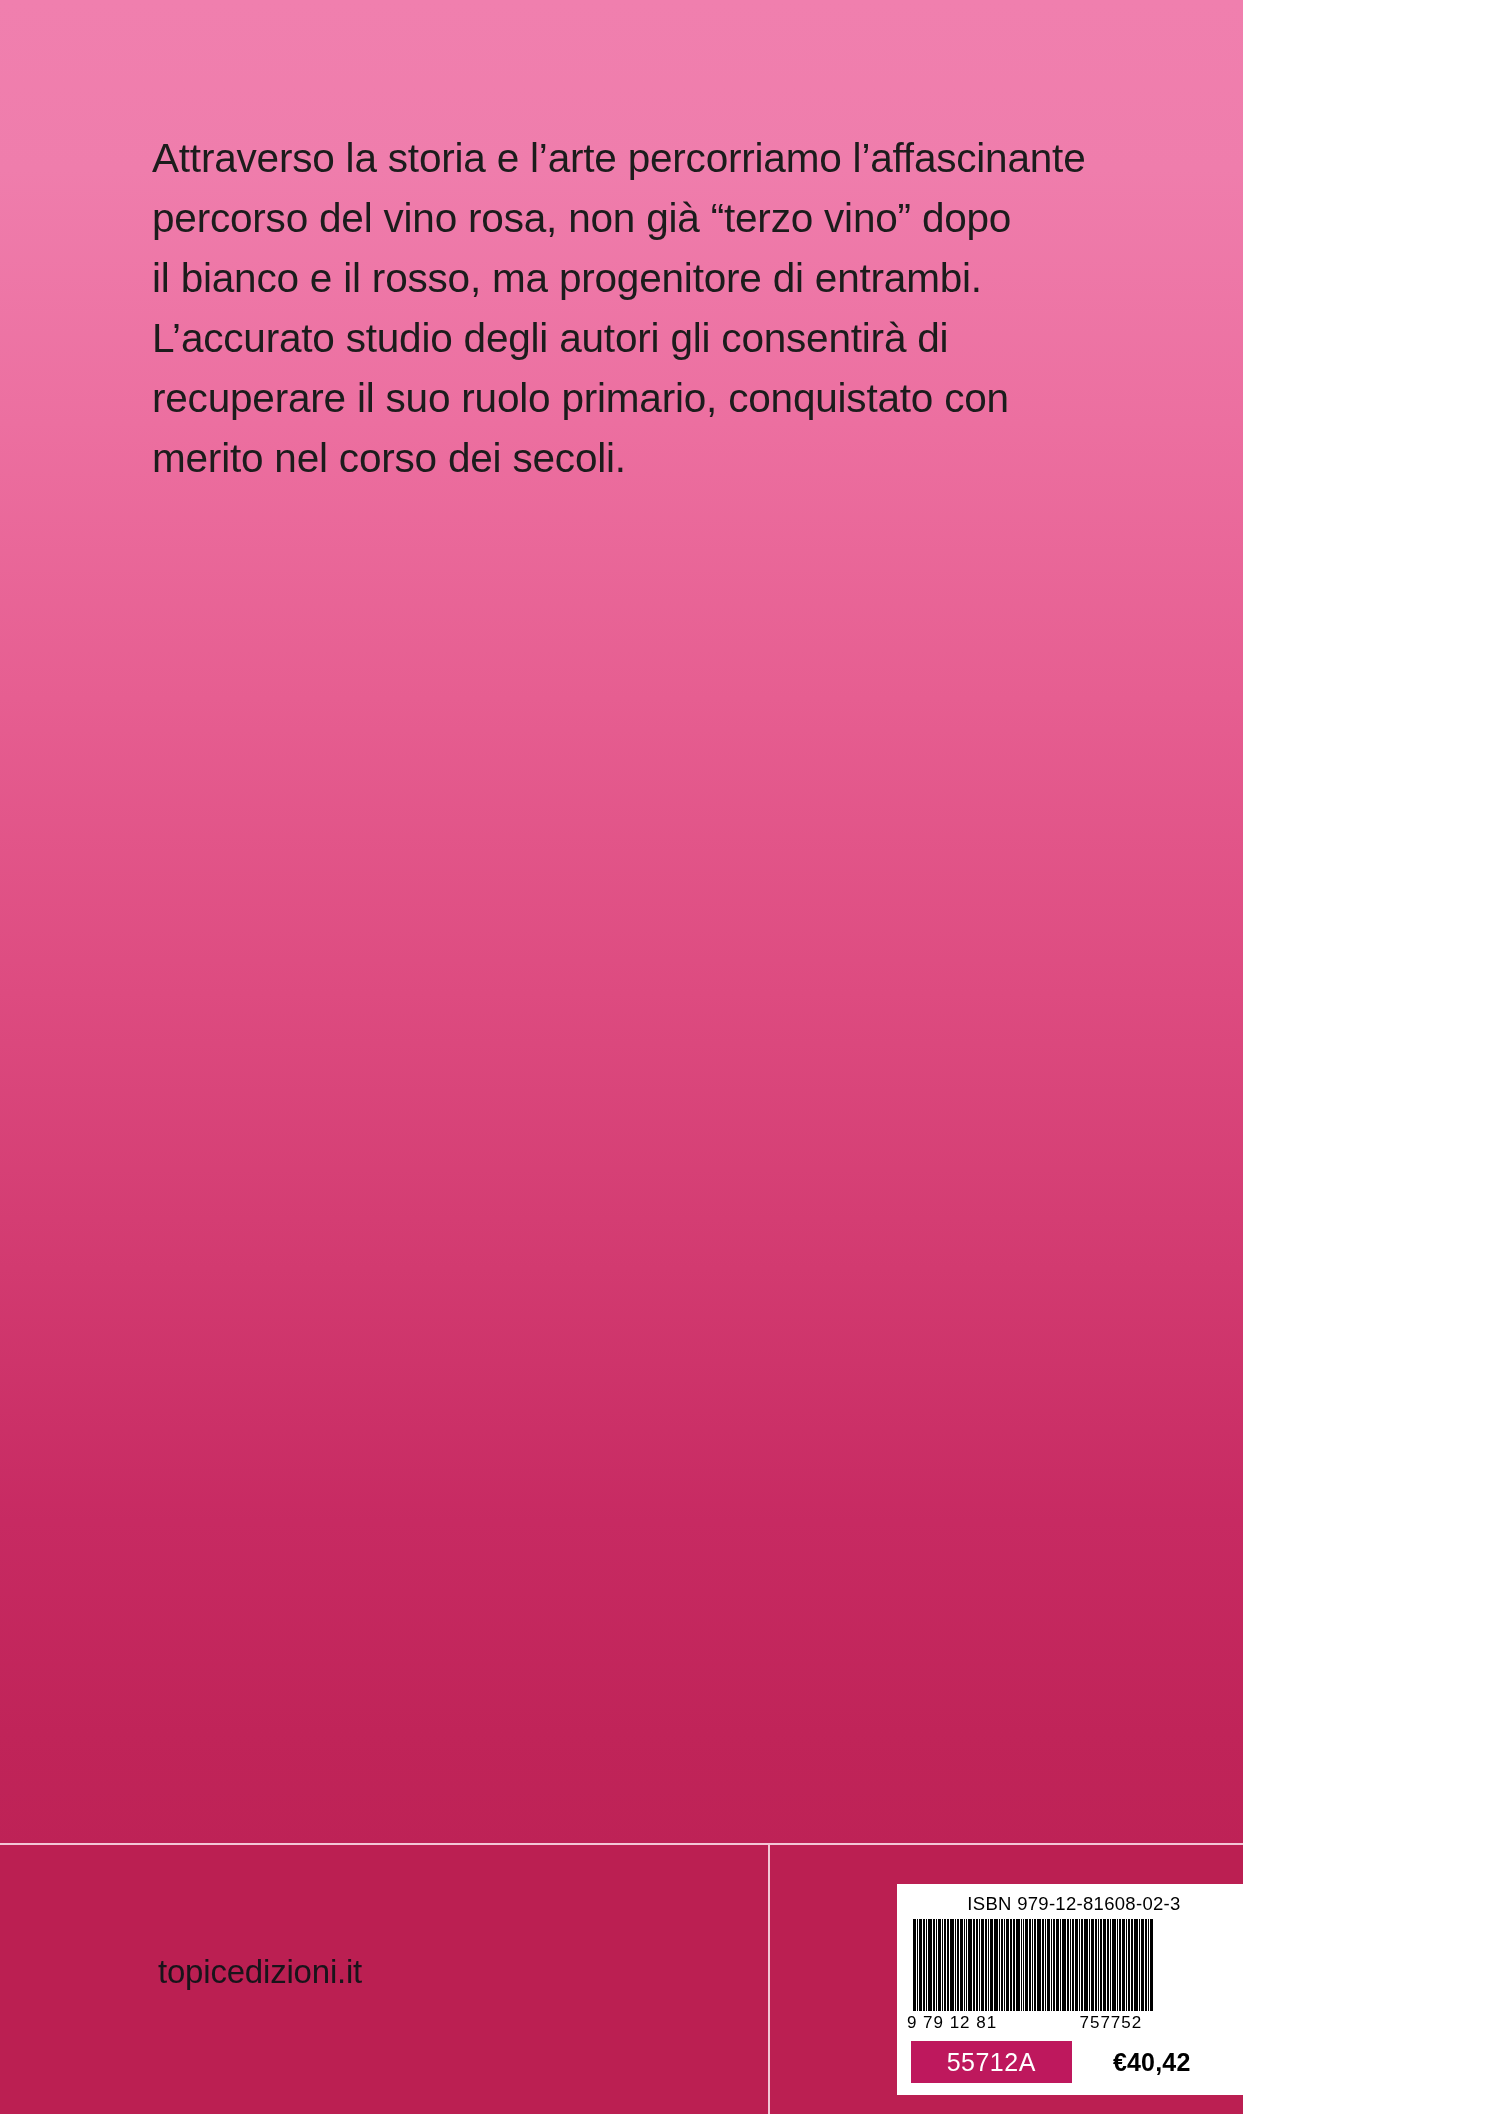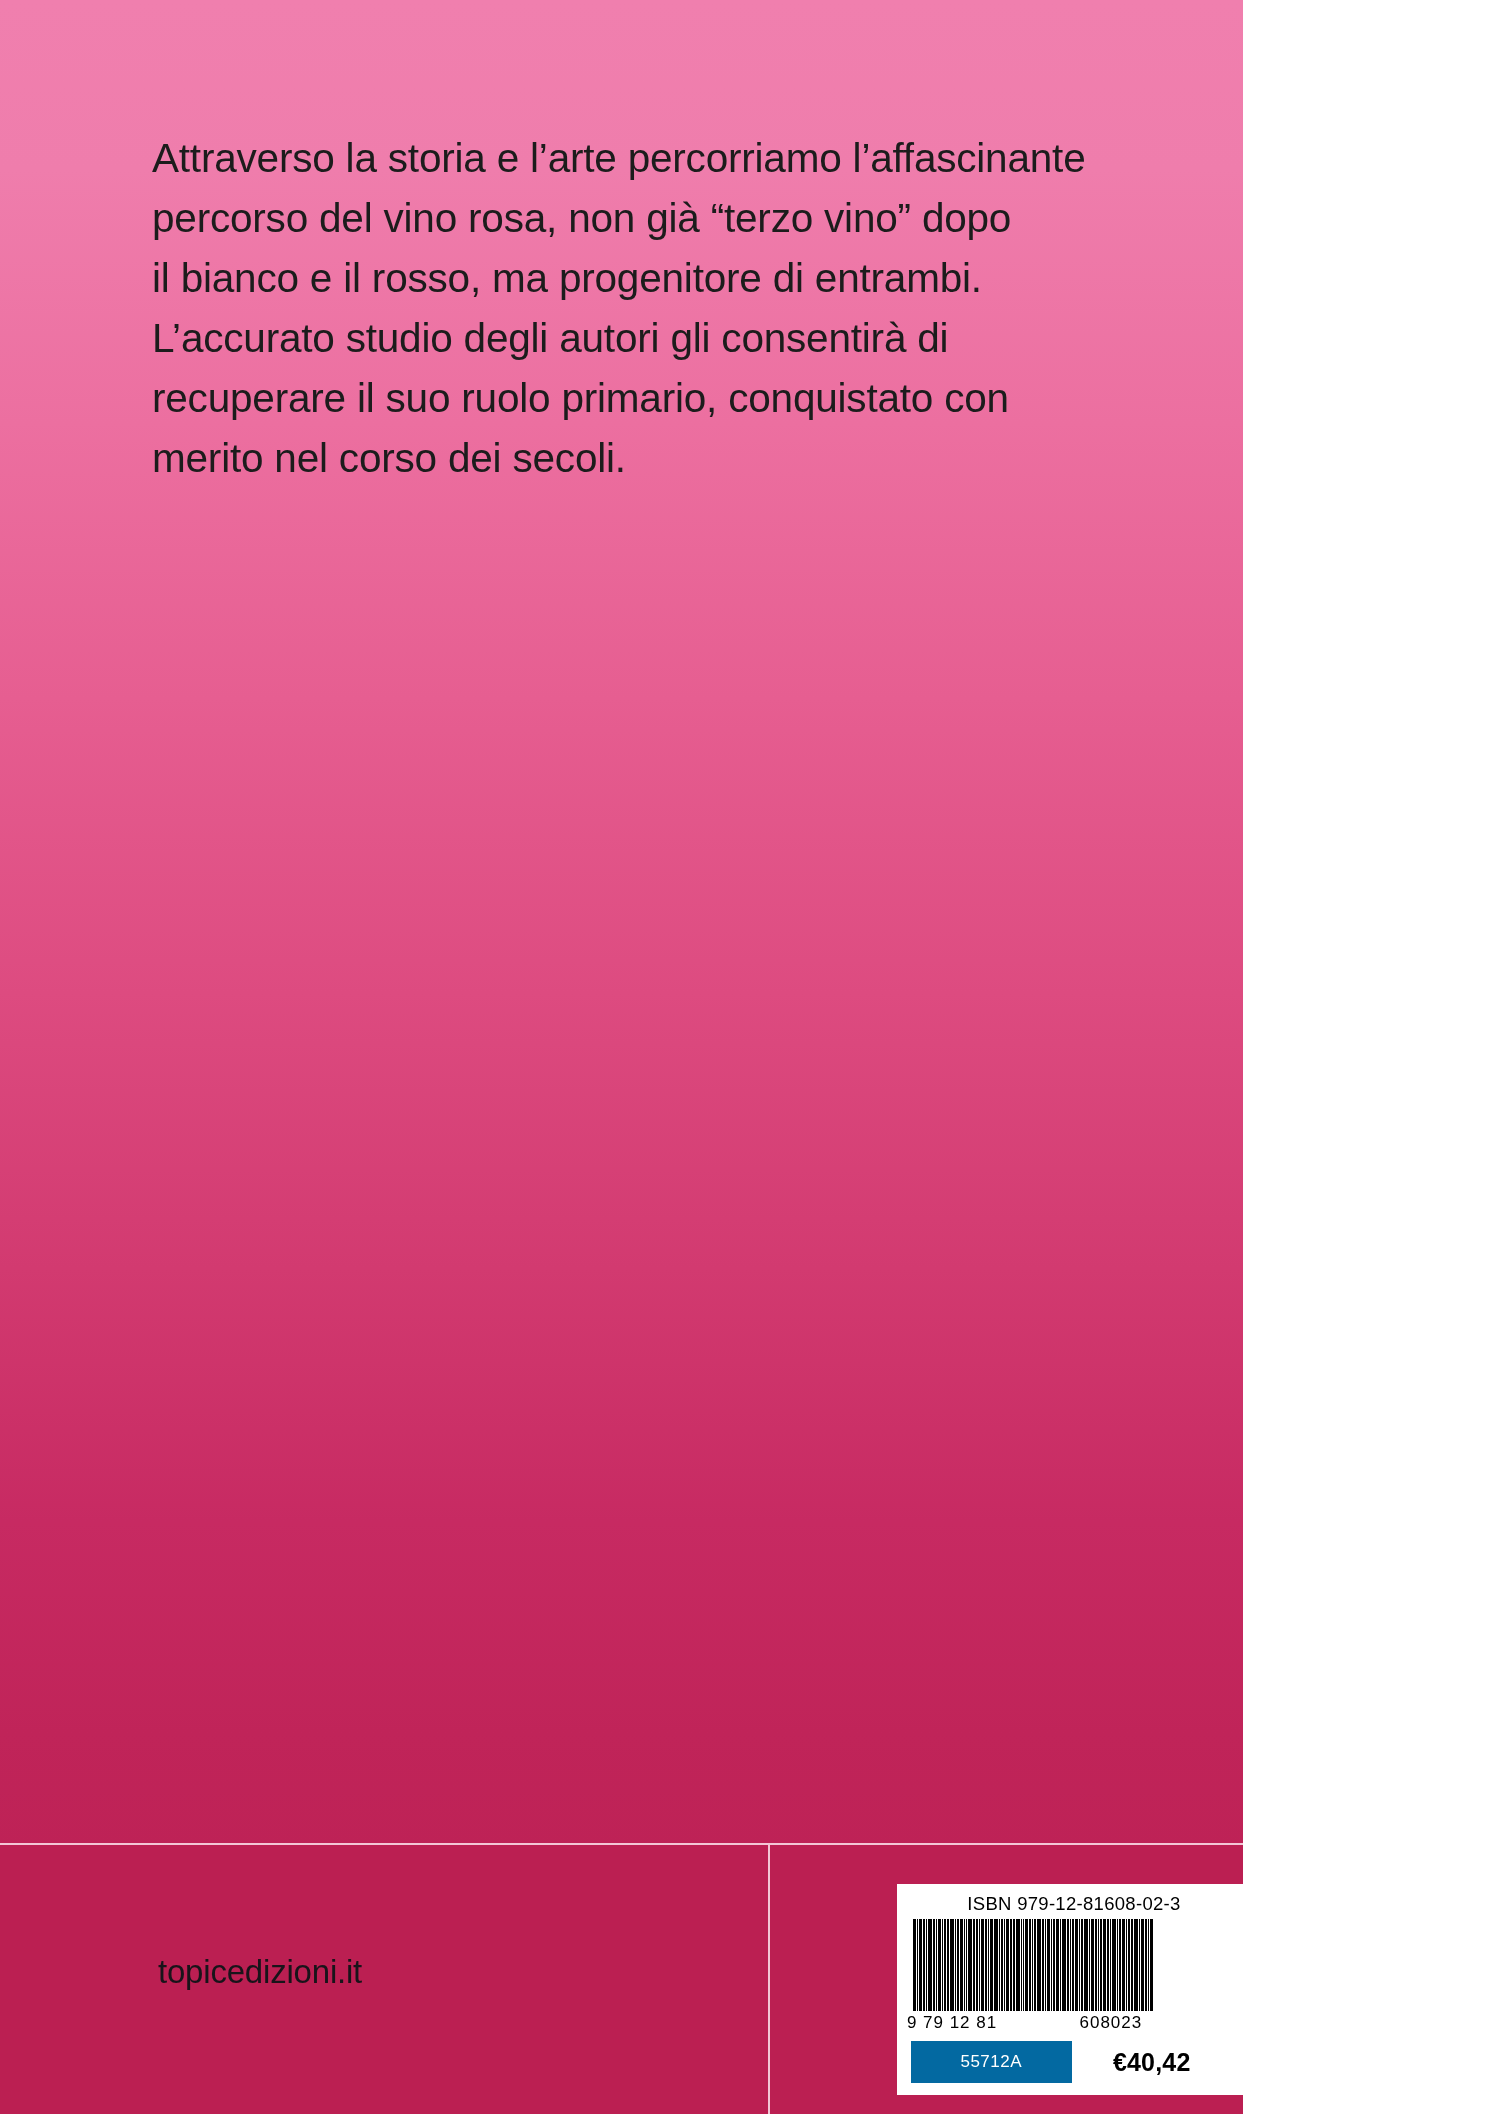--- a/index.html
+++ b/index.html
@@ -109,27 +109,27 @@
     font-family: "Liberation Sans", sans-serif;
   }
   .digits-row .d-lead { width: 16px; text-align: left; }
   .digits-row .d-grp { flex: 1; text-align: left; }
   .price-row {
     display: flex;
     margin: 8px 14px 12px 14px;
     height: 42px;
   }
   .code-box {
-    background: #0369a1;
+    background: #be185d;
     color: #fff;
     flex: 1;
     display: flex;
     align-items: center;
     justify-content: center;
-    font-size: 17px;
+    font-size: 25px;
     letter-spacing: 0.5px;
   }
   .price-box {
     background: #fff;
     color: #000;
     flex: 1;
     display: flex;
     align-items: center;
     justify-content: center;
     font-size: 25px;
@@ -234,21 +234,21 @@
         <div class="bar" style="width:1px"></div>
         <div class="bar" style="width:3px"></div>
         <div class="bar" style="width:2px"></div>
         <div class="bar" style="width:1px"></div>
         <div class="bar" style="width:3px"></div>
       </div>
 
       <div class="digits-row">
         <span class="d-lead">9</span>
         <span class="d-grp">79 12 81</span>
-        <span class="d-grp">608023</span>
+        <span class="d-grp">757752</span>
       </div>
 
       <div class="price-row">
         <div class="code-box">55712A</div>
         <div class="price-box">€40,42</div>
       </div>
     </div>
   </div>
 </div>
 

